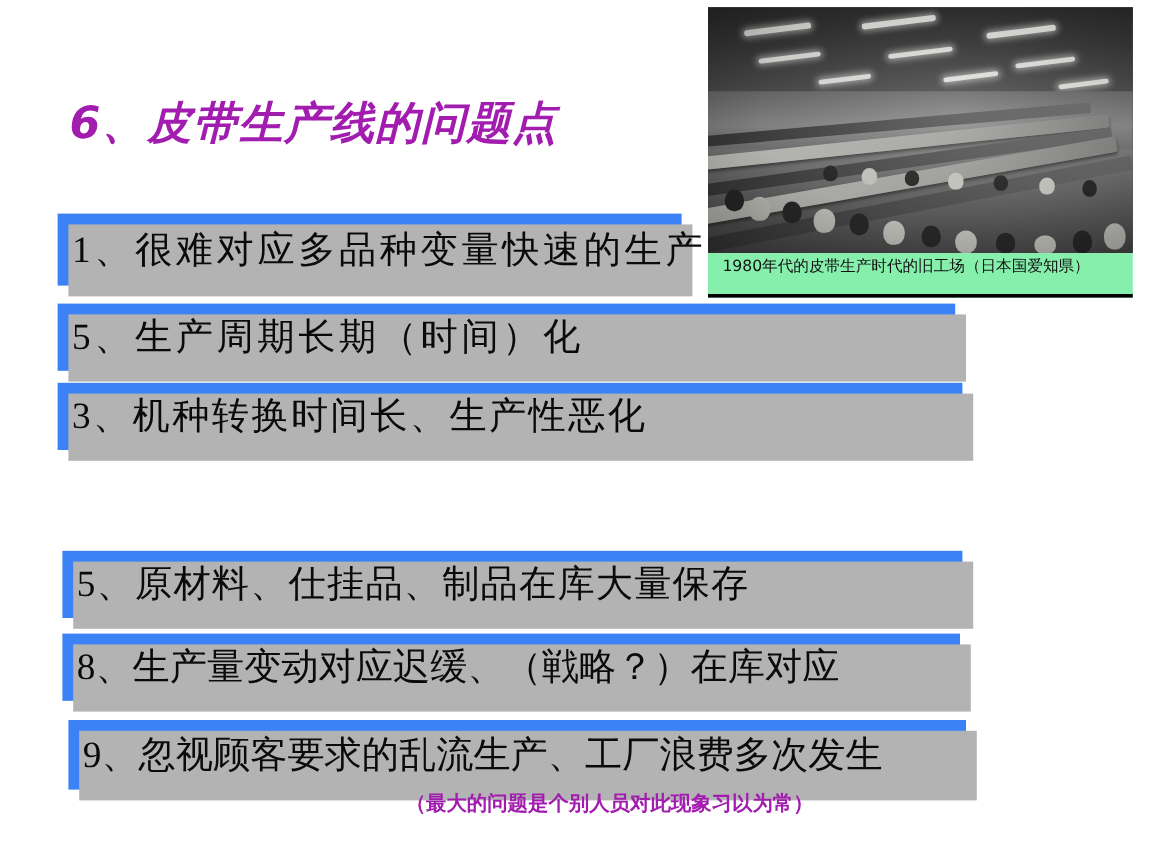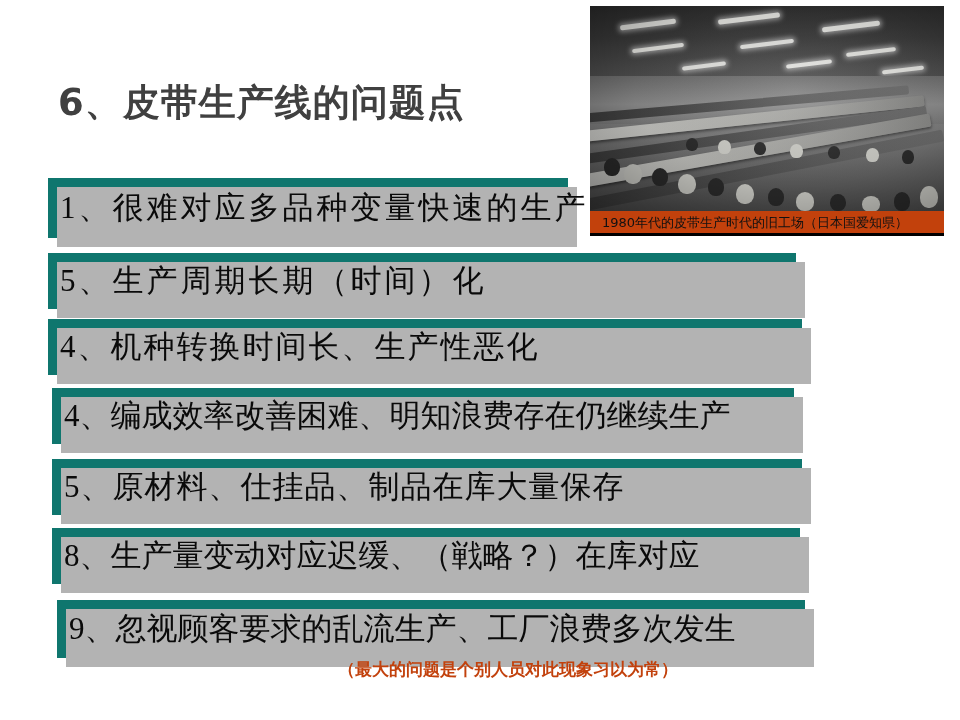--- a/index.html
+++ b/index.html
@@ -22,22 +22,23 @@
 
   
   #slide-title {
     position: absolute;
     left: 58px;
     top: 78px;
     font-family: "DejaVu Sans", "Liberation Sans", sans-serif;
     font-weight: bold;
     font-size: 37px;
     letter-spacing: 1px;
-    color: #404040;
-    white-space: nowrap;
+    color: #a21caf;
+    white-space: nowrap;
+    font-style: italic;
   }
 
   
   #photo-block {
     position: absolute;
     left: 590px;
     top: 6px;
     width: 354px;
     height: 232px;
   }
@@ -90,36 +91,36 @@
     background: #2b2b2b;
   }
   .worker.pale { background: #cfcfc9; }
   #ph-blurshade {
     left: 0; top: 0; width: 354px; height: 205px;
     background: radial-gradient(ellipse at 58% 42%, rgba(255,255,255,.10) 0%, rgba(0,0,0,.10) 55%, rgba(0,0,0,.42) 100%);
   }
   #photo-caption {
     position: relative;
     width: 354px;
-    height: 25px;
+    height: 37px;
     box-sizing: border-box;
-    background: #c2410c;
+    background: #86efac;
     border-bottom: 3px solid #000000;
     font-family: "DejaVu Sans", "Liberation Sans", sans-serif;
     font-size: 13px;
     color: #111111;
     line-height: 24px;
     padding-left: 12px;
     white-space: nowrap;
   }
 
   
   .item-box {
     position: absolute;
-    background: #0f766e;
+    background: #3b82f6;
     box-sizing: border-box;
     display: flex;
     align-items: center;
     padding-left: 12px;
   }
   .item-box::after {
     
     content: "";
     position: absolute;
     left: 9px;
@@ -154,21 +155,21 @@
   #box-7 .item-text { letter-spacing: 0px; }
 
   
   #footer-note {
     position: absolute;
     left: 338px;
     top: 658px;
     font-family: "DejaVu Serif", "Liberation Serif", serif;
     font-weight: bold;
     font-size: 17px;
-    color: #c2410c;
+    color: #a21caf;
     white-space: nowrap;
     z-index: 5;
   }
 </style>
 </head>
 <body>
 
 <div id="slide">
 
   <div id="slide-title">6、皮带生产线的问题点</div>
@@ -222,24 +223,21 @@
     <div id="photo-caption">1980年代的皮带生产时代的旧工场（日本国爱知県）</div>
   </div>
 
   <div class="item-box" id="box-1">
     <span class="item-text">1、很难对应多品种变量快速的生产</span>
   </div>
   <div class="item-box" id="box-2">
     <span class="item-text">5、生产周期长期（时间）化</span>
   </div>
   <div class="item-box" id="box-3">
-    <span class="item-text">4、机种转换时间长、生产性恶化</span>
-  </div>
-  <div class="item-box" id="box-4">
-    <span class="item-text">4、编成效率改善困难、明知浪费存在仍继续生产</span>
+    <span class="item-text">3、机种转换时间长、生产性恶化</span>
   </div>
   <div class="item-box" id="box-5">
     <span class="item-text">5、原材料、仕挂品、制品在库大量保存</span>
   </div>
   <div class="item-box" id="box-6">
     <span class="item-text">8、生产量变动对应迟缓、（戦略？）在库对应</span>
   </div>
   <div class="item-box" id="box-7">
     <span class="item-text">9、忽视顾客要求的乱流生产、工厂浪费多次发生</span>
   </div>

